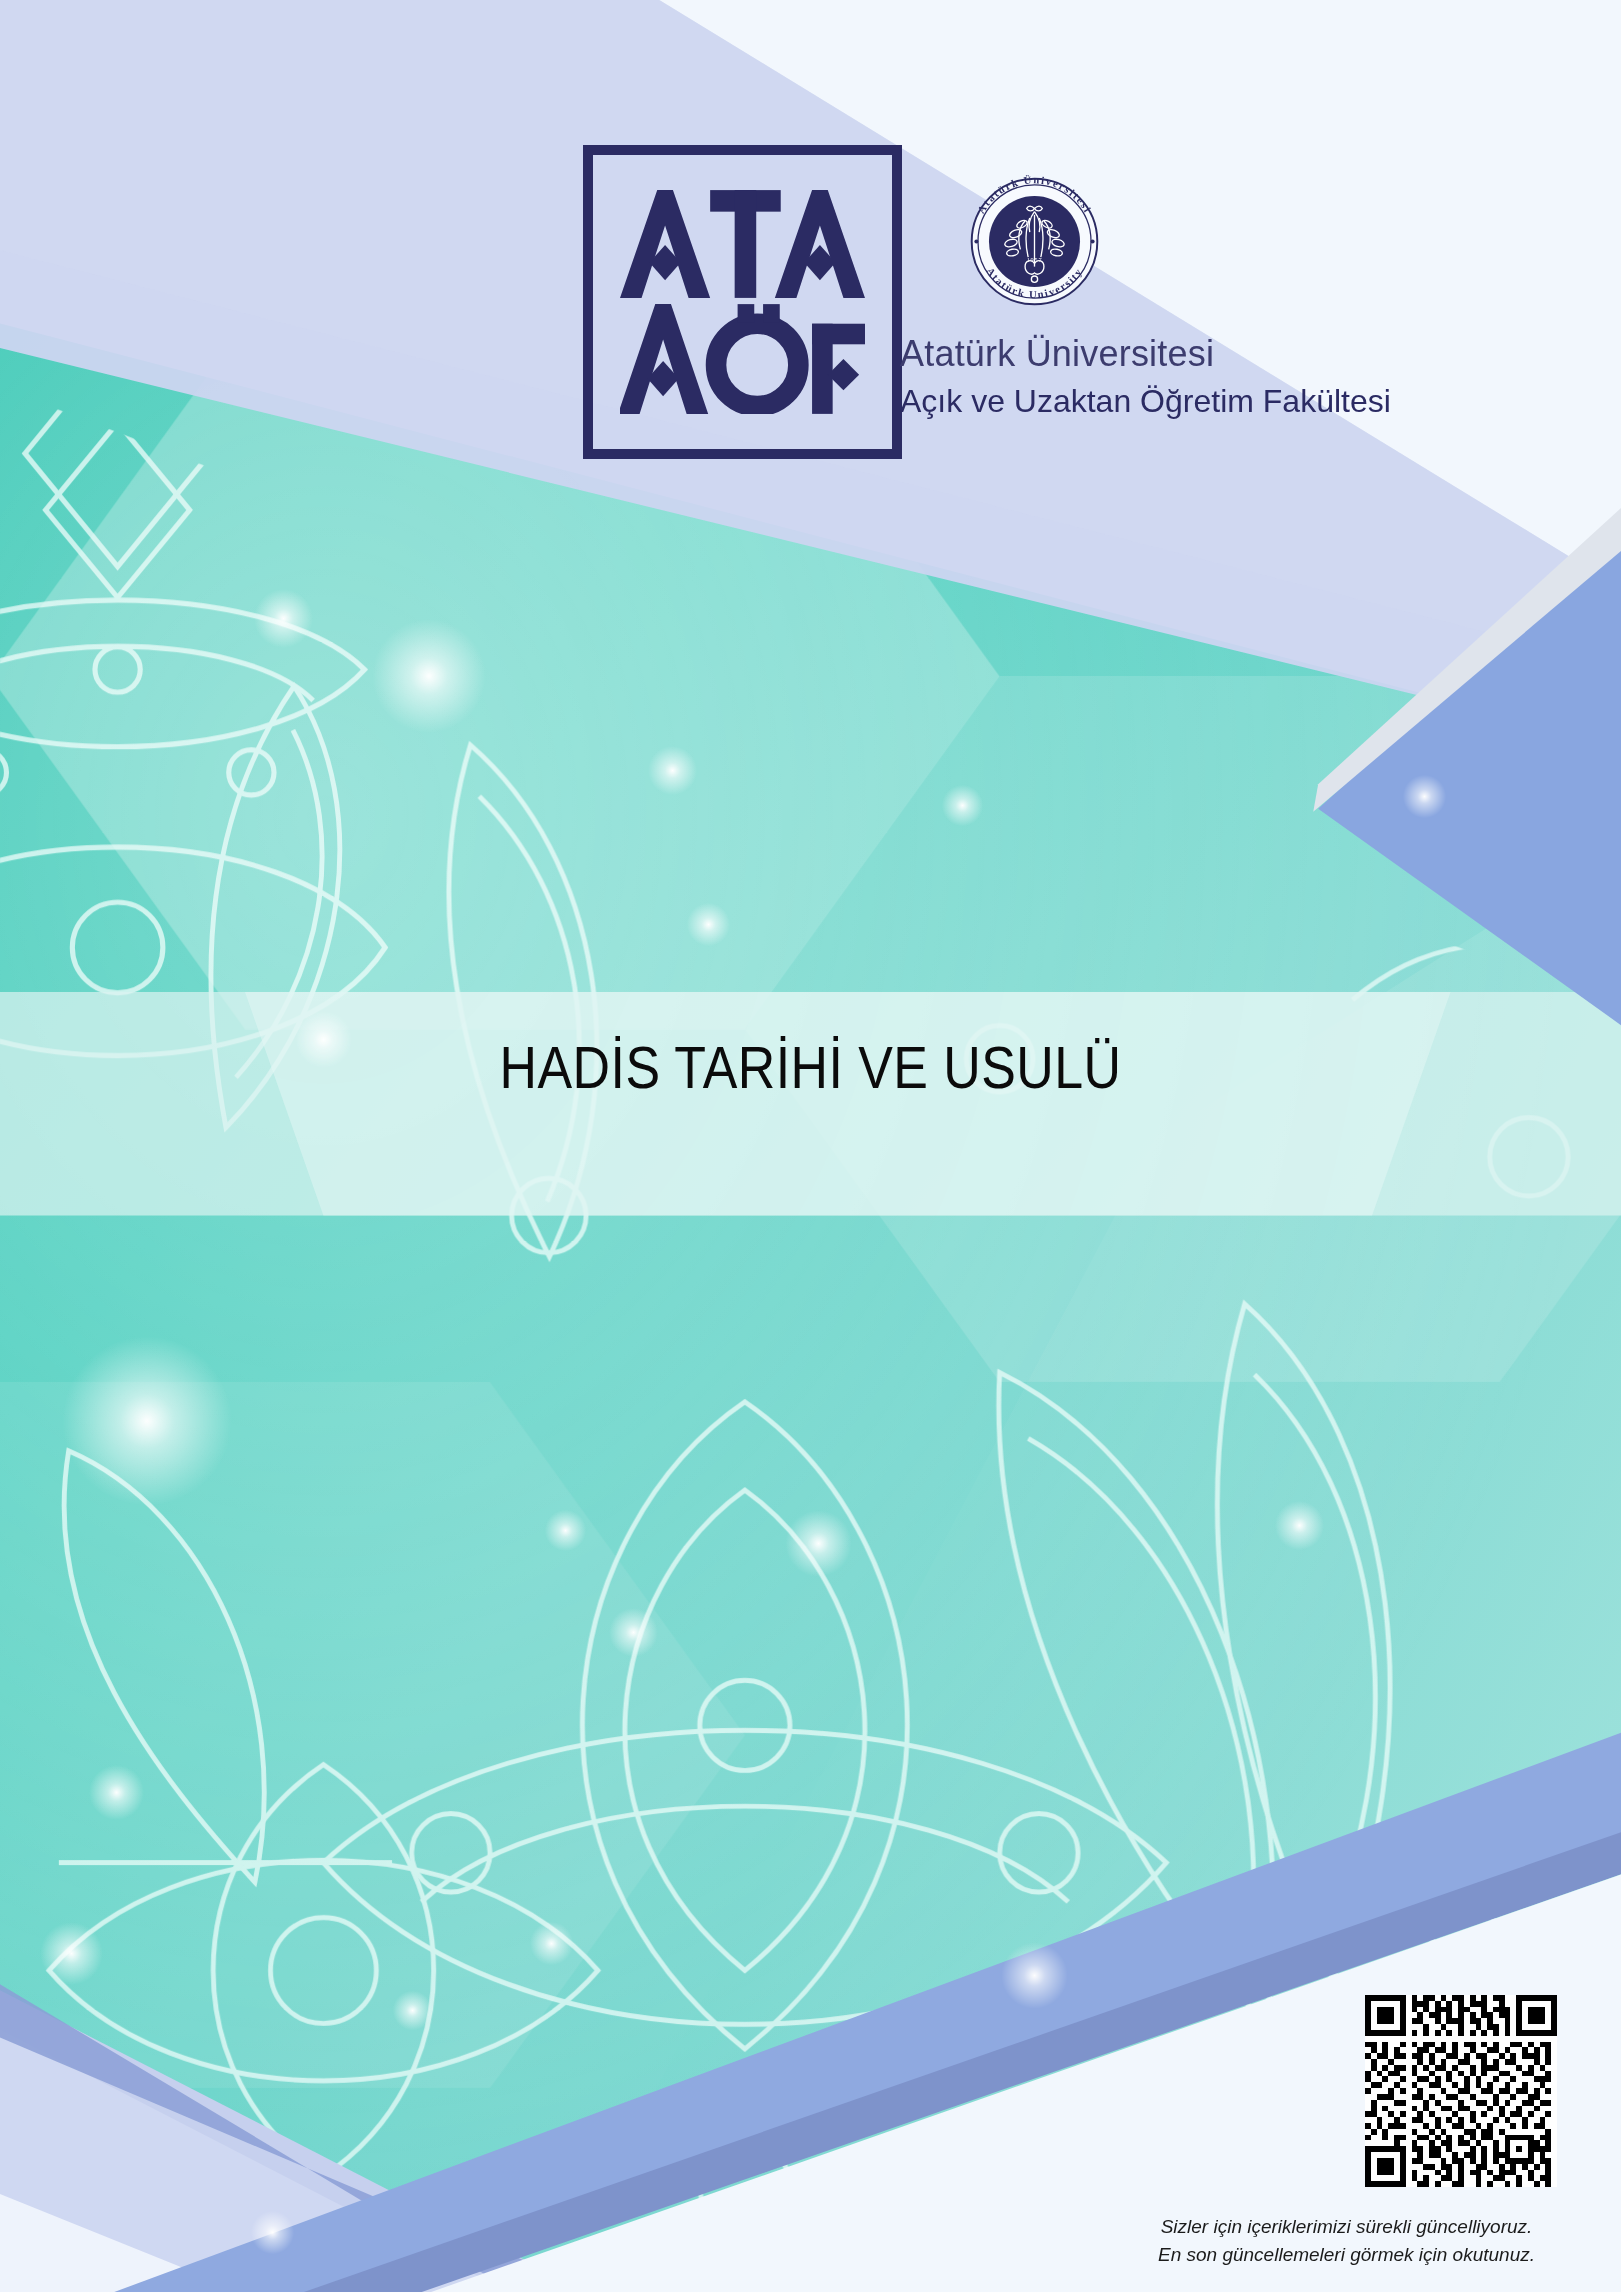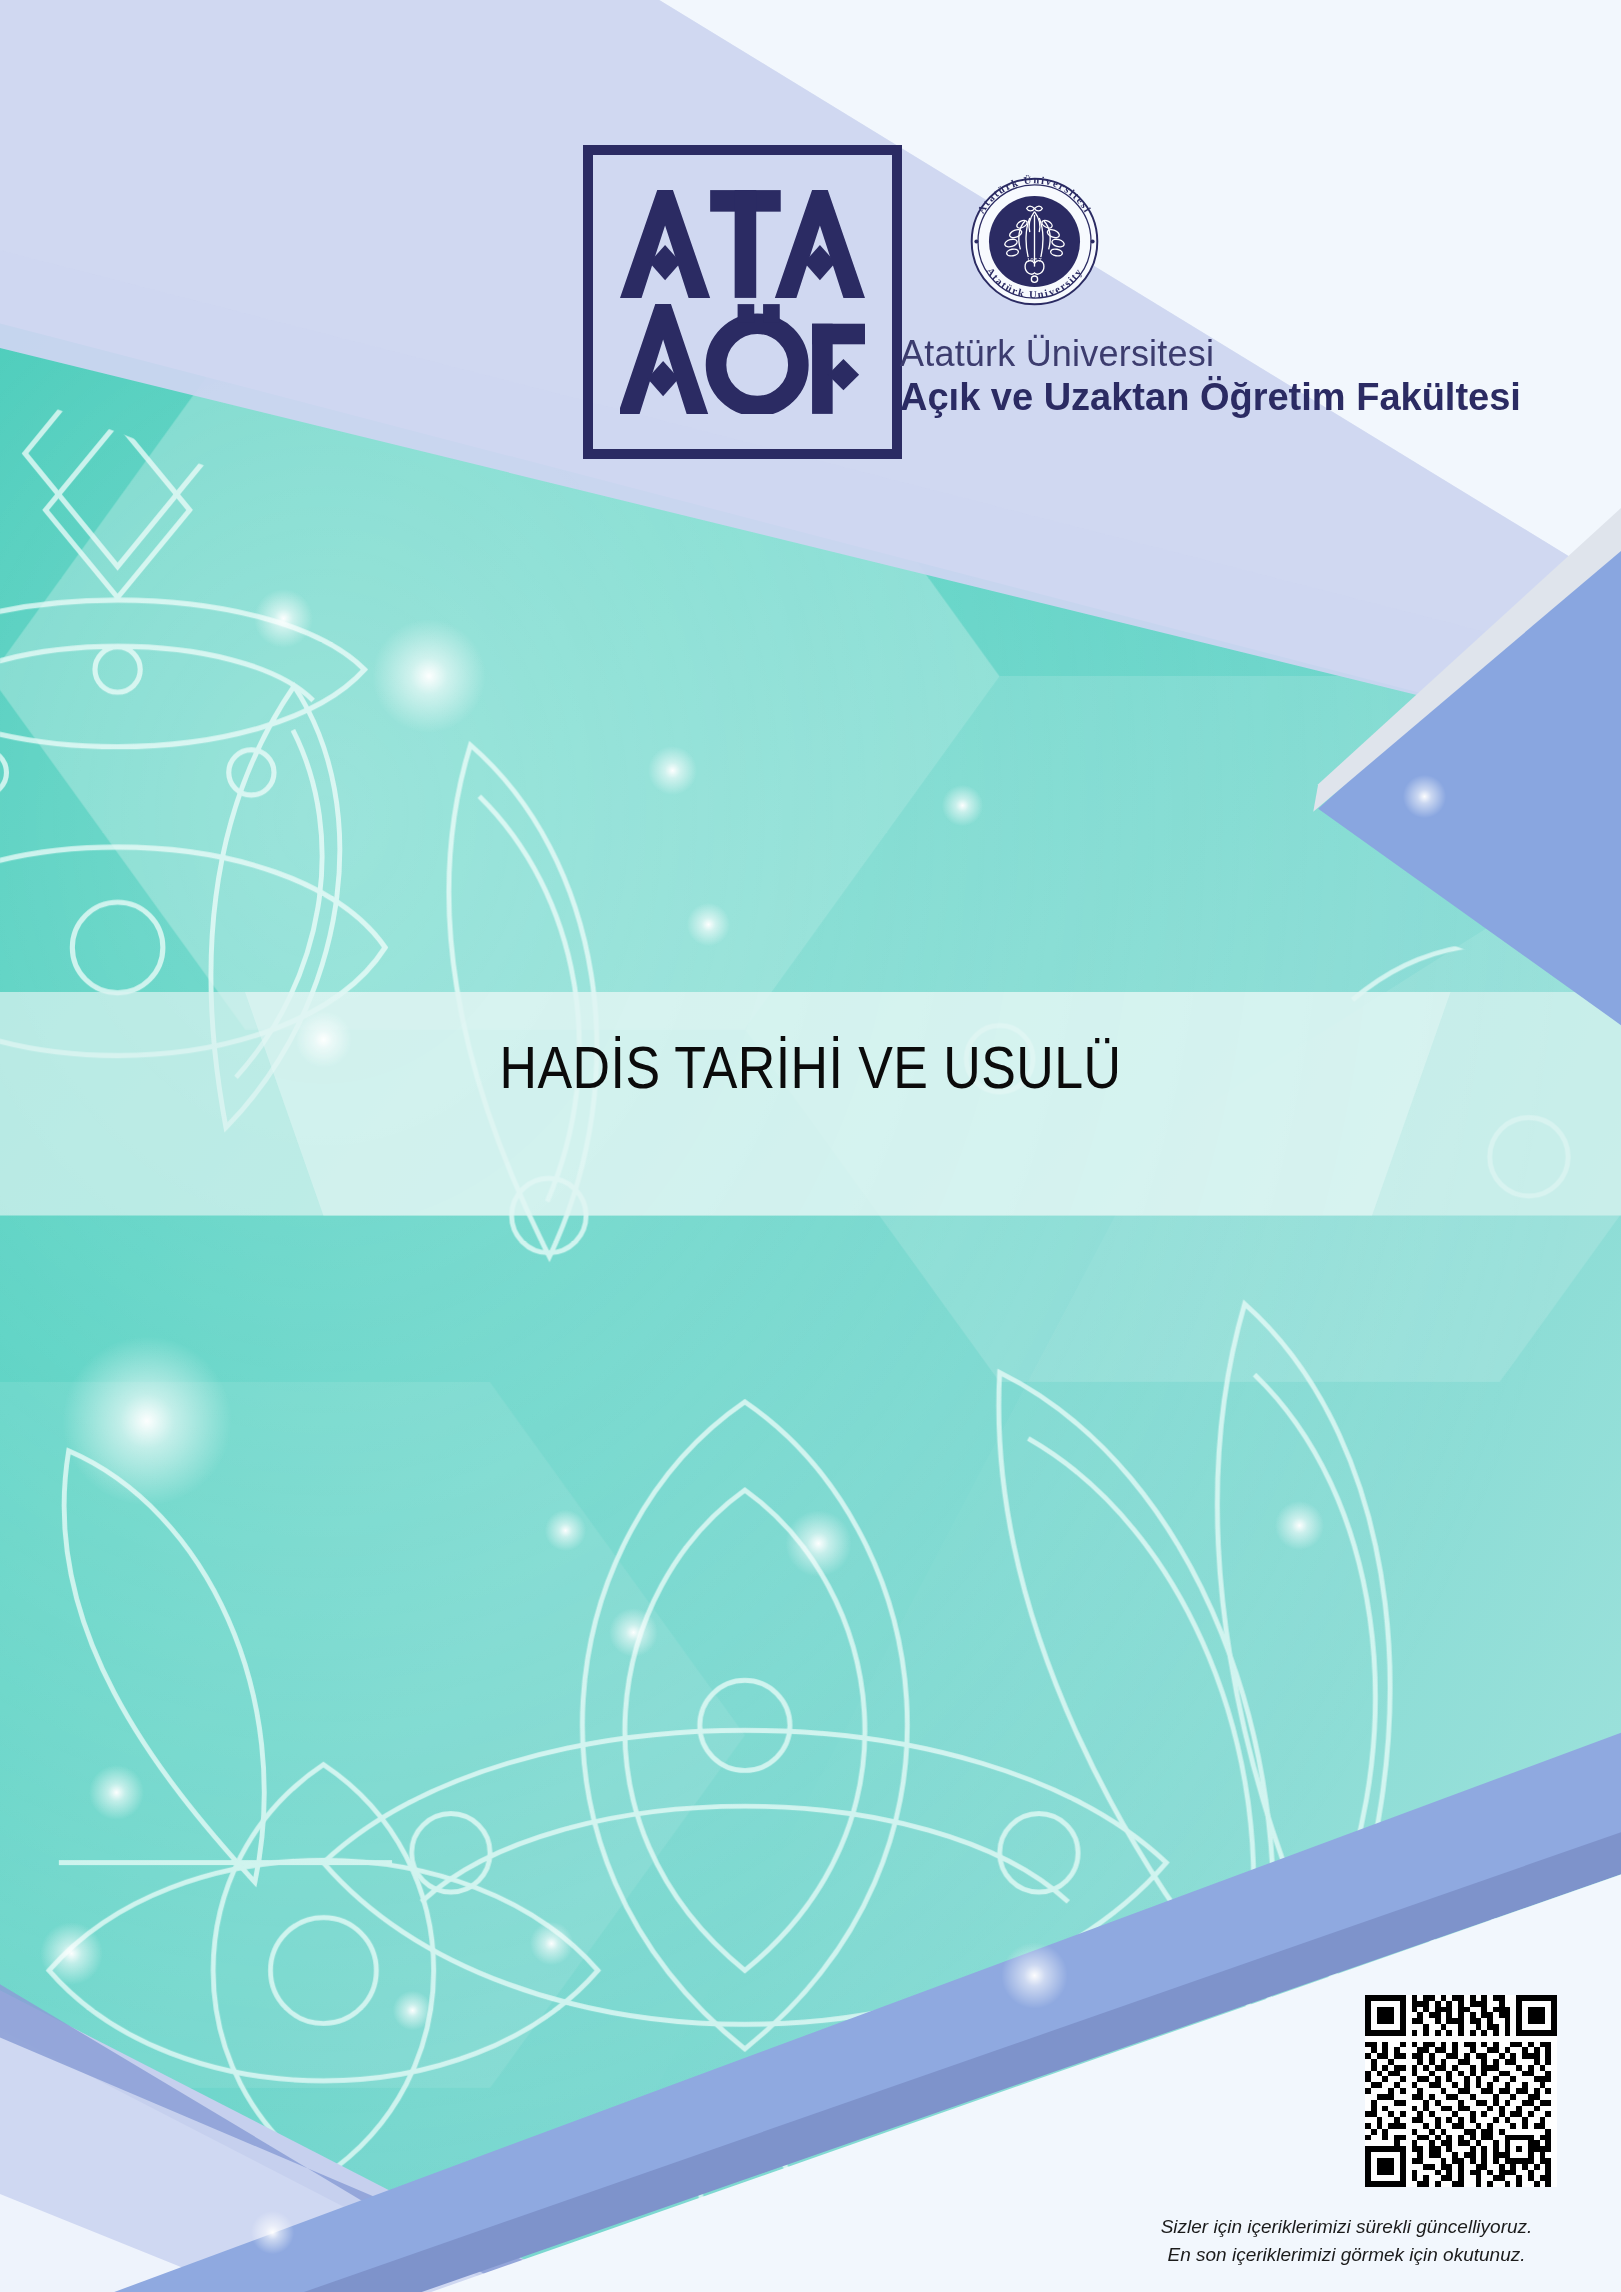--- a/index.html
+++ b/index.html
@@ -35,21 +35,21 @@
     align-items:center;justify-content:center;
     gap:5.9px;
   }
   .seal{position:absolute;left:956px;top:163px;width:157px;height:157px;}
   .uni-text{
     position:absolute;left:900px;top:333px;
     color:#2b2b63;
     line-height:1.18;
   }
   .uni-line1{font-size:36px;font-weight:400;letter-spacing:0.2px;color:#3c3c6e;}
-  .uni-line2{font-size:38px;font-weight:700;letter-spacing:0px;color:#2b2b63;}
+  .uni-line2{font-size:32px;font-weight:400;letter-spacing:0px;color:#2b2b63;margin-top:8px;}
   .book-title{
     position:absolute;left:0;top:1034px;width:1621px;
     text-align:center;
     font-size:59px;
     font-weight:400;
     color:#0b0b0b;
     letter-spacing:0.5px;
     font-family:"Liberation Sans", sans-serif;
     transform:scaleX(.88);
   }
@@ -627,17 +627,17 @@
           <rect x="21" y="32" width="1" height="1"></rect>
         <rect x="24" y="32" width="1" height="1"></rect>
           <rect x="29" y="32" width="1" height="1"></rect>
         <rect x="31" y="32" width="1" height="1"></rect>
       </g>
     </svg>
   </div>
 
   <div class="footer-note">
     <div>Sizler için içeriklerimizi sürekli güncelliyoruz.</div>
-    <div>En son içeriklerimizi görmek için okutunuz.</div>
+    <div>En son güncellemeleri görmek için okutunuz.</div>
   </div>
 
 </div>
 
 
 </body></html>

